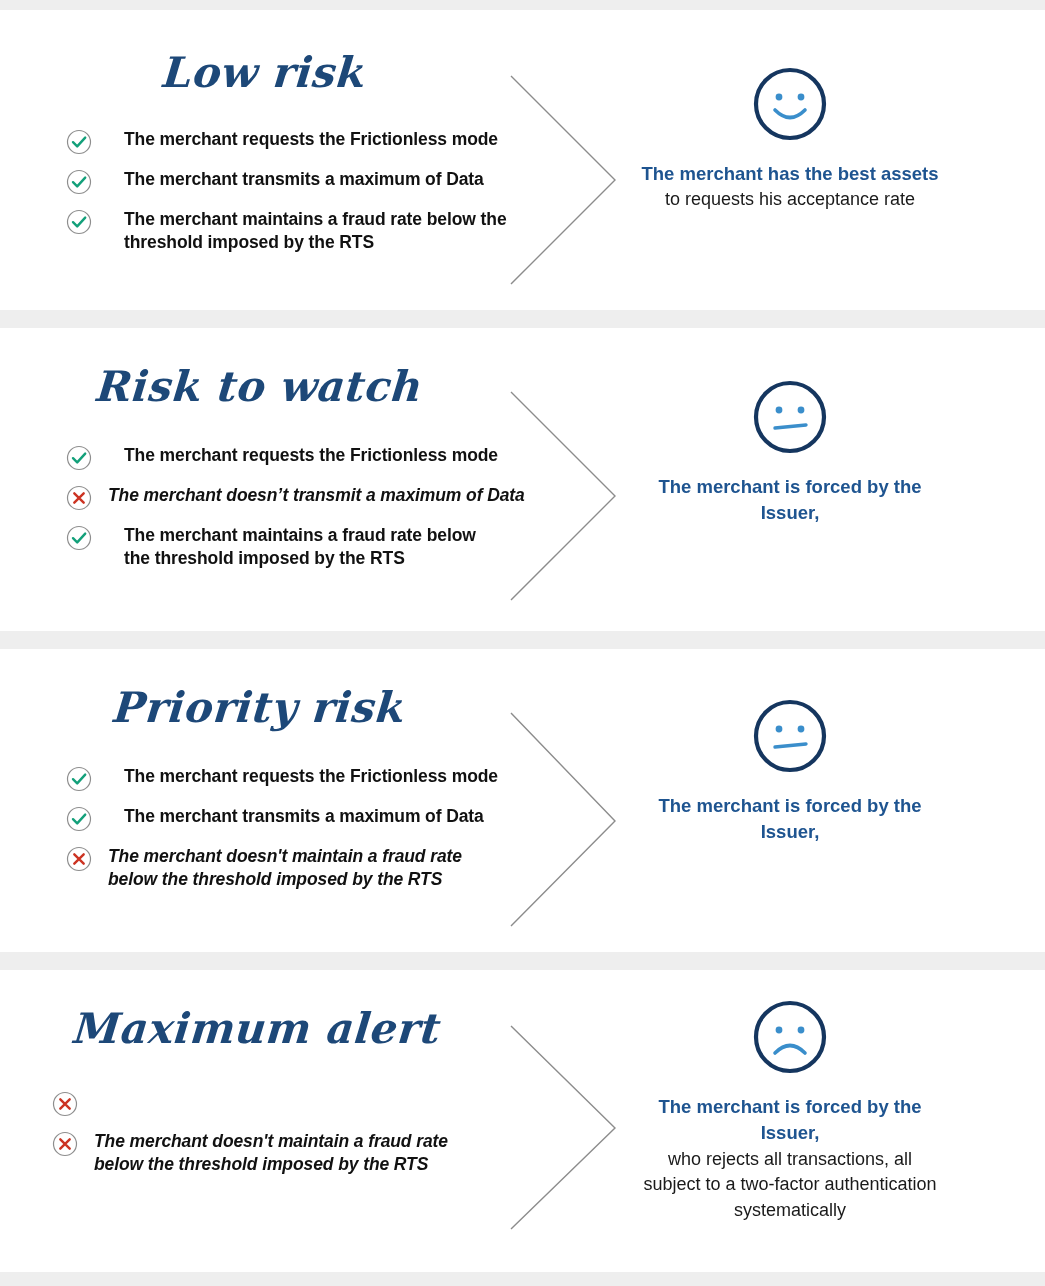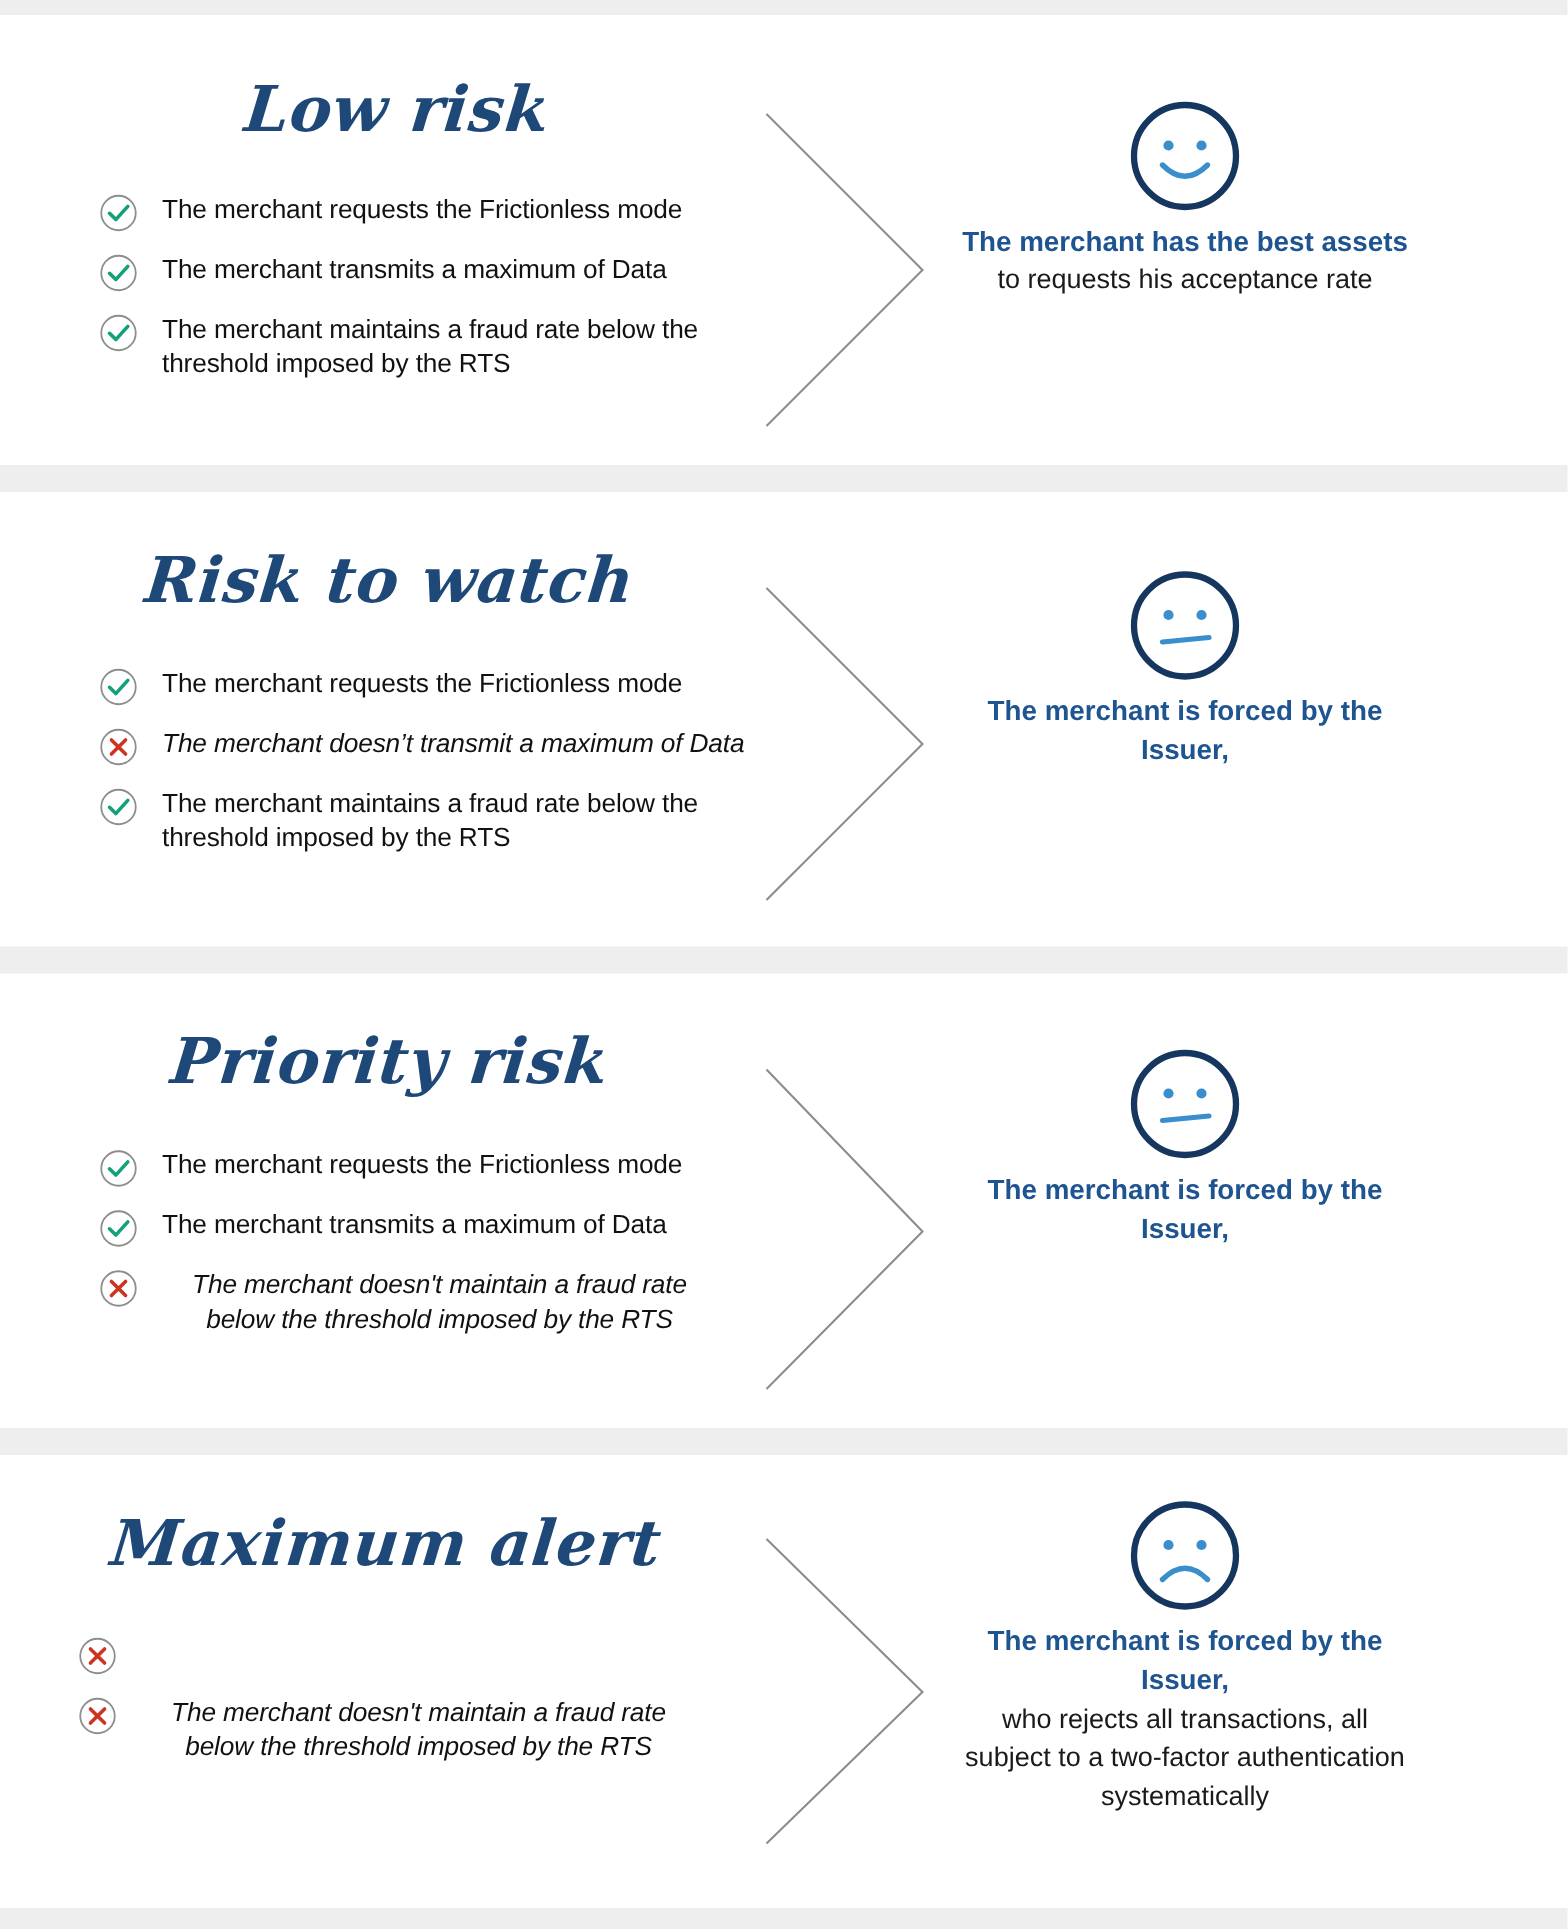--- a/index.html
+++ b/index.html
@@ -81,29 +81,29 @@
     margin-right: 16px;
     margin-top: 1px;
   }
 
   .crit-text {
     font-size: 17.5px;
     line-height: 1.33;
     color: #111111;
   }
   .crit-text.ok {
-    font-weight: normal;
+    font-weight: bold;
     font-stretch: condensed;
     letter-spacing: -0.1px;
+    margin-left: 16px;
   }
   .crit-text.no {
     font-style: italic;
-    font-weight: normal;
+    font-weight: bold;
     letter-spacing: -0.1px;
-    text-align: center;
   }
 
   
   .chevron {
     position: absolute;
     pointer-events: none;
   }
 
   
   .right-col {
@@ -111,20 +111,21 @@
     width: 300px;
     text-align: center;
   }
 
   .face {
     display: block;
     margin: 0 auto;
   }
 
   .outcome {
+    margin-top: 14px;
   }
   .outcome-head {
     color: #1e5490;
     font-weight: bold;
     font-size: 18.5px;
     line-height: 1.42;
   }
   .outcome-body {
     color: #1a1a1a;
     font-weight: normal;

